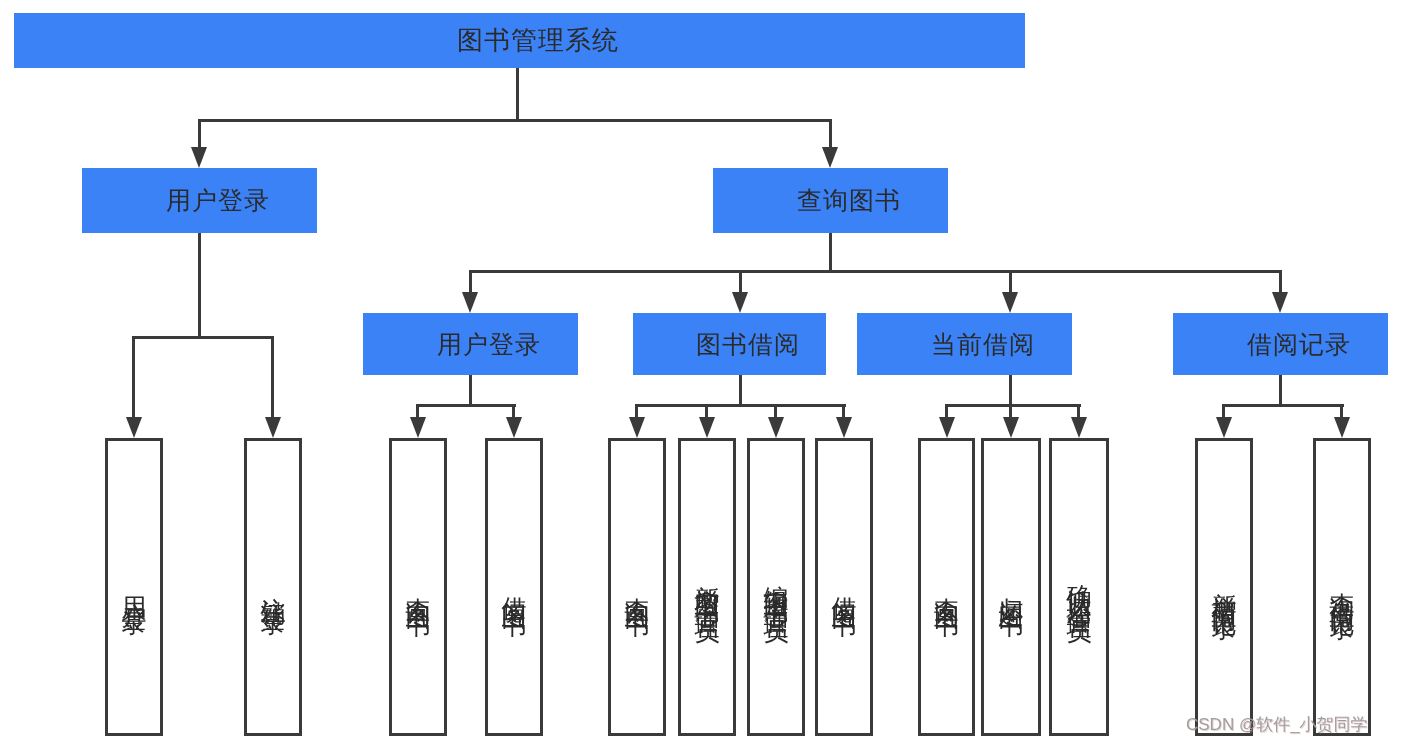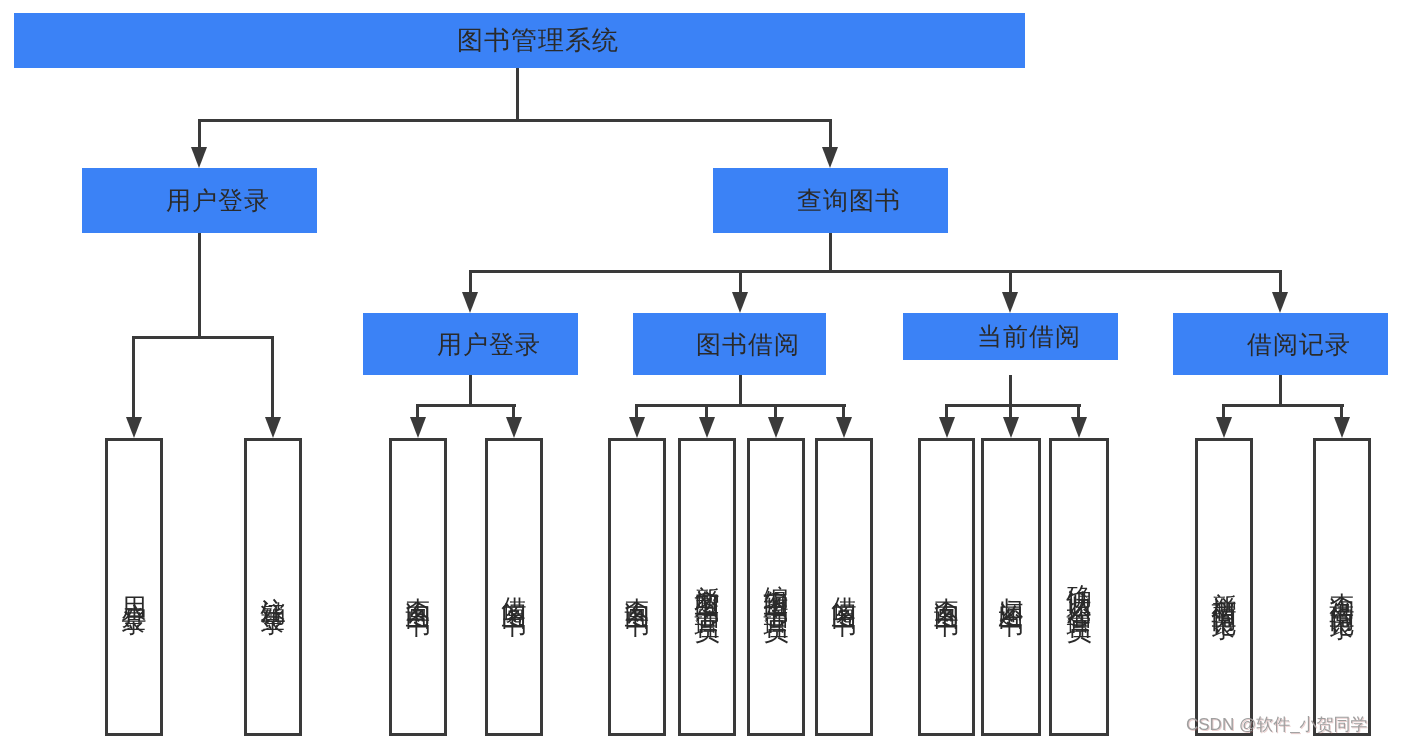--- a/index.html
+++ b/index.html
@@ -98,21 +98,21 @@
   <div class="b title" style="left:14px;top:13px;width:1011px;height:55px;">图书管理系统</div>
 
   <div class="b" style="left:82px;top:168px;width:235px;height:65px;">用户登录</div>
 
   <div class="b" style="left:713px;top:168px;width:235px;height:65px;">查询图书</div>
 
   <div class="b" style="left:363px;top:313px;width:215px;height:62px;">用户登录</div>
 
   <div class="b" style="left:633px;top:313px;width:193px;height:62px;">图书借阅</div>
 
-  <div class="b" style="left:903px;top:313px;width:215px;height:47px;">当前借阅</div>
+  <div class="b" style="left:857px;top:313px;width:215px;height:62px;">当前借阅</div>
 
   <div class="b" style="left:1173px;top:313px;width:215px;height:62px;font-family:Liberation Mono, monospace;">借阅记录</div>
 
   <div class="v" style="left:105px;width:58px;">用户登录</div>
 
   <div class="v" style="left:244px;width:58px;">注销登录</div>
 
   <div class="v" style="left:389px;width:58px;">查询图书</div>
 
   <div class="v" style="left:485px;width:58px;">借阅图书</div>

